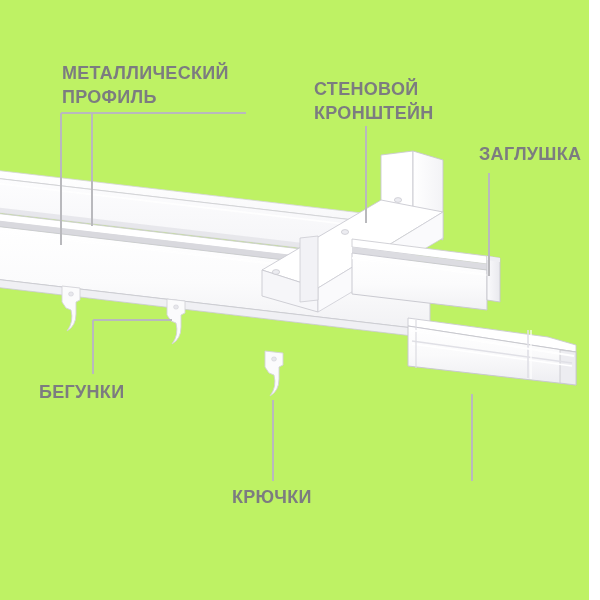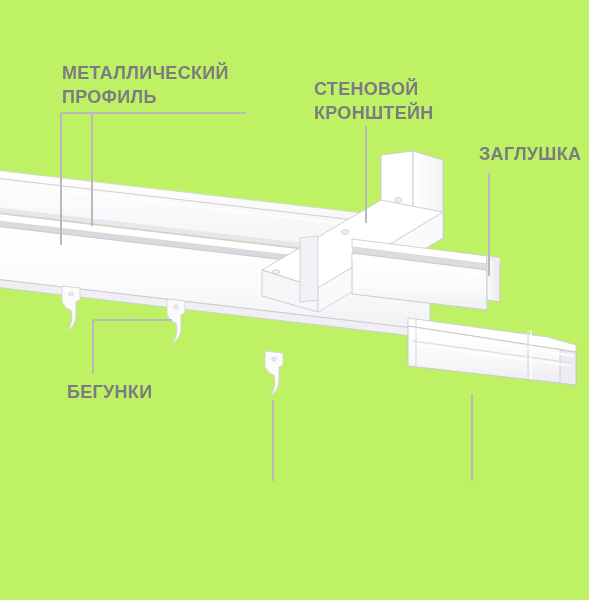--- a/index.html
+++ b/index.html
@@ -186,17 +186,18 @@
   </svg>
 
   <div class="callout" style="left:62px; top:62px;">МЕТАЛЛИЧЕСКИЙ
 ПРОФИЛЬ</div>
 
   <div class="callout" style="left:314px; top:78px;">СТЕНОВОЙ
 КРОНШТЕЙН</div>
 
   <div class="callout" style="left:446px; top:143px;margin-left:33px;">ЗАГЛУШКА</div>
 
-  <div class="callout" style="left:39px; top:381px;margin-left:28px;">БЕГУНКИ</div>
-
+  <div class="callout" style="left:39px; top:381px;">БЕГУНКИ</div>
+
+  <div class="callout" style="left:232px; top:486px;">КРЮЧКИ</div>
 
 
 </div>
 
 </body></html>

